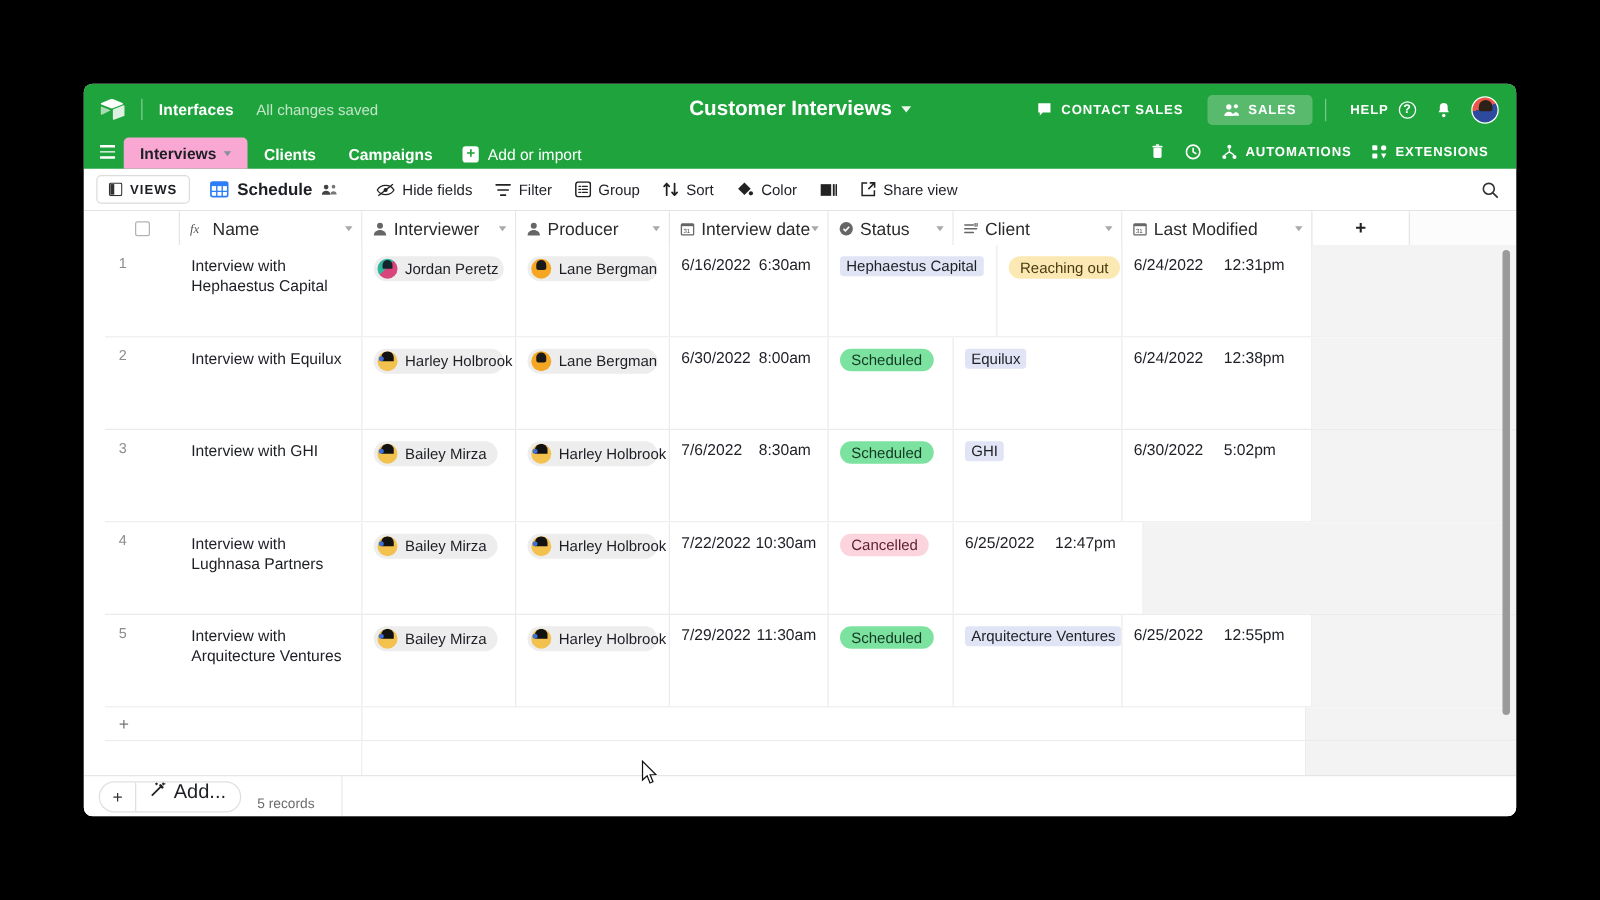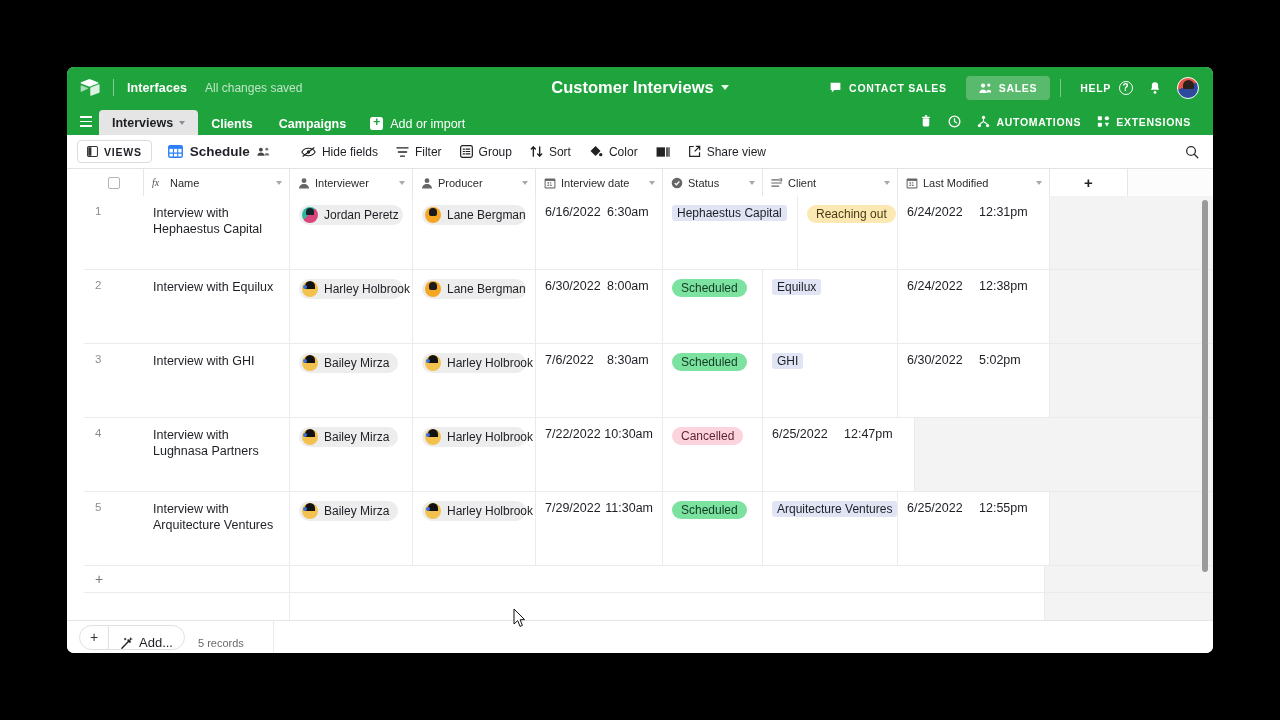--- a/index.html
+++ b/index.html
@@ -155,21 +155,21 @@
     height: 23px;
     display: flex; align-items: center; gap: 6px;
     padding: 0 13px;
     color: #ffffff;
     font-size: 12.5px;
     font-weight: bold;
     border-radius: 4px 4px 0 0;
     white-space: nowrap;
   }
   .tab.active {
-    background: #e5e5e5;
+    background: #f9a8d4;
     color: #1d1f25;
     height: 25px;
   }
   .tab .caret-sm {
     width: 0; height: 0;
     border-left: 3.5px solid transparent;
     border-right: 3.5px solid transparent;
     border-top: 4.5px solid #8a8f98;
   }
   .tab-add {
@@ -262,21 +262,21 @@
     display: flex; align-items: center;
     border-right: 1px solid #e6e6e6;
     padding: 0 8px;
     font-size: 11.5px;
     color: #4d4d4d;
     position: relative;
     background: #ffffff;
     flex: 0 0 auto;
     height: 27px;
   }
-  .hdr-cell .h-label { margin-left: 5px; color:#2b2b2b; font-size: 11px; white-space: nowrap;}
+  .hdr-cell .h-label { margin-left: 5px; color:#2b2b2b; font-size: 14px; white-space: nowrap;}
   .hdr-caret {
     position: absolute; right: 7px;
     width: 0; height: 0;
     border-left: 3.5px solid transparent;
     border-right: 3.5px solid transparent;
     border-top: 4px solid #a9a9a9;
   }
   .hdr-check {
     width: 12px; height: 12px;
     border: 1.3px solid #b4b4b4;
@@ -413,23 +413,23 @@
     overflow: hidden;
     background:#fff;
   }
   .add-plus {
     width: 29px; height: 25px;
     display:flex; align-items:center; justify-content:center;
     font-size: 14px; color:#333;
     border-right: 1px solid #e0e0e0;
   }
   .add-ai {
-    display:flex; align-items:flex-end; gap:6px;
+    display:flex; align-items:flex-start; gap:6px;
     padding: 0 11px; height:25px;
-    font-size: 13px; color:#1d1f25;
+    font-size: 16px; color:#1d1f25;
     white-space: nowrap;
   }
   .records-count {
     margin-left: 13px;
     font-size: 11px;
     color: #6b6b6b;
     white-space: nowrap;
     align-self: flex-end;
     padding-bottom: 4px;
   }

